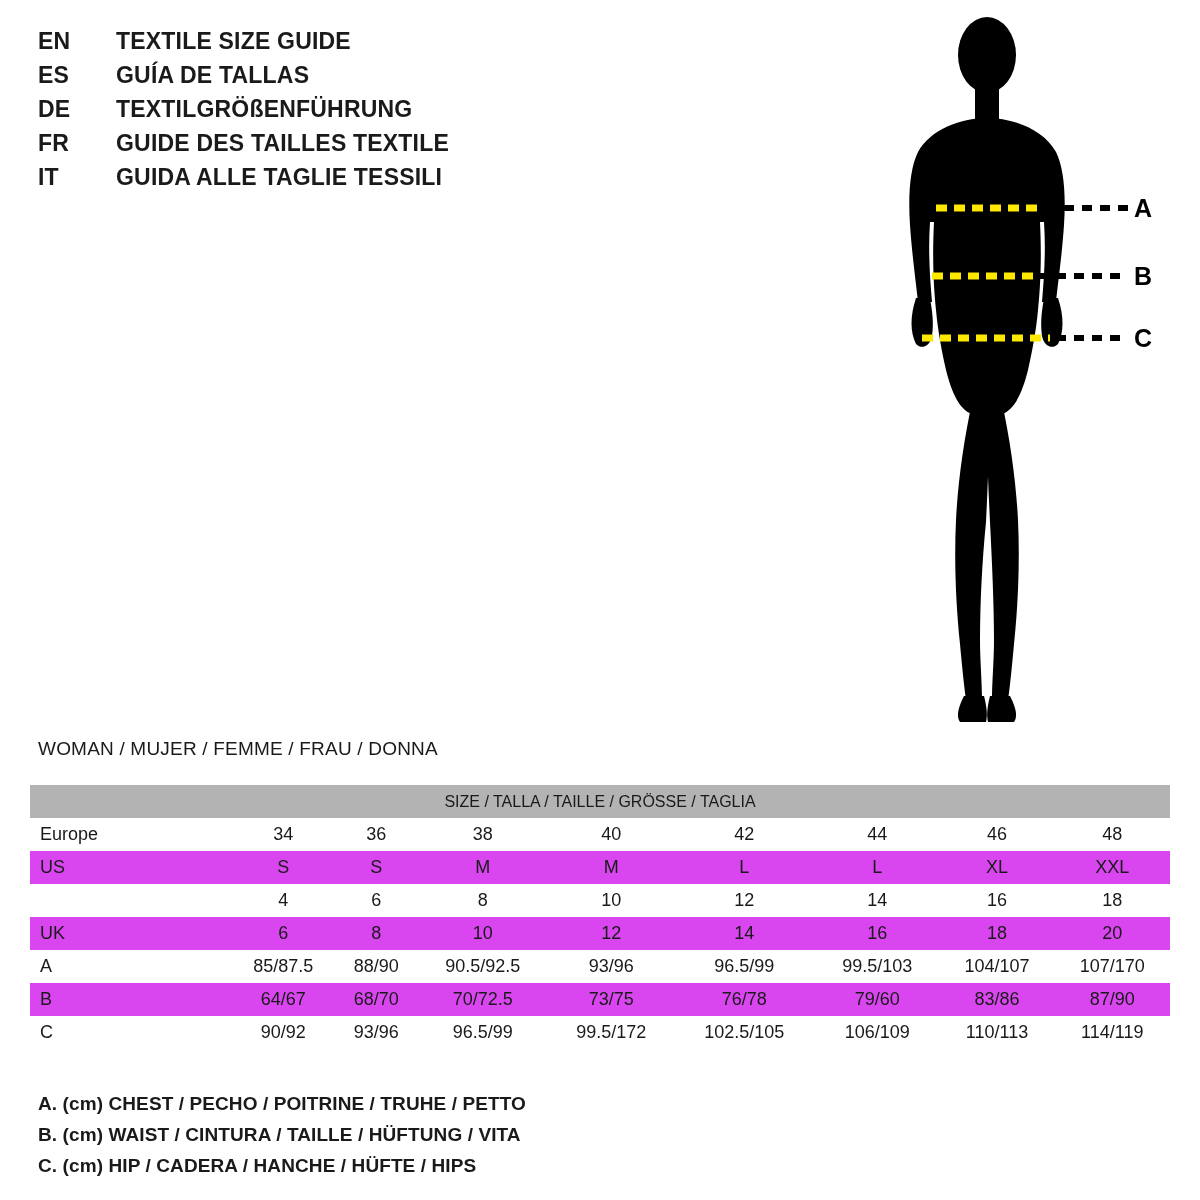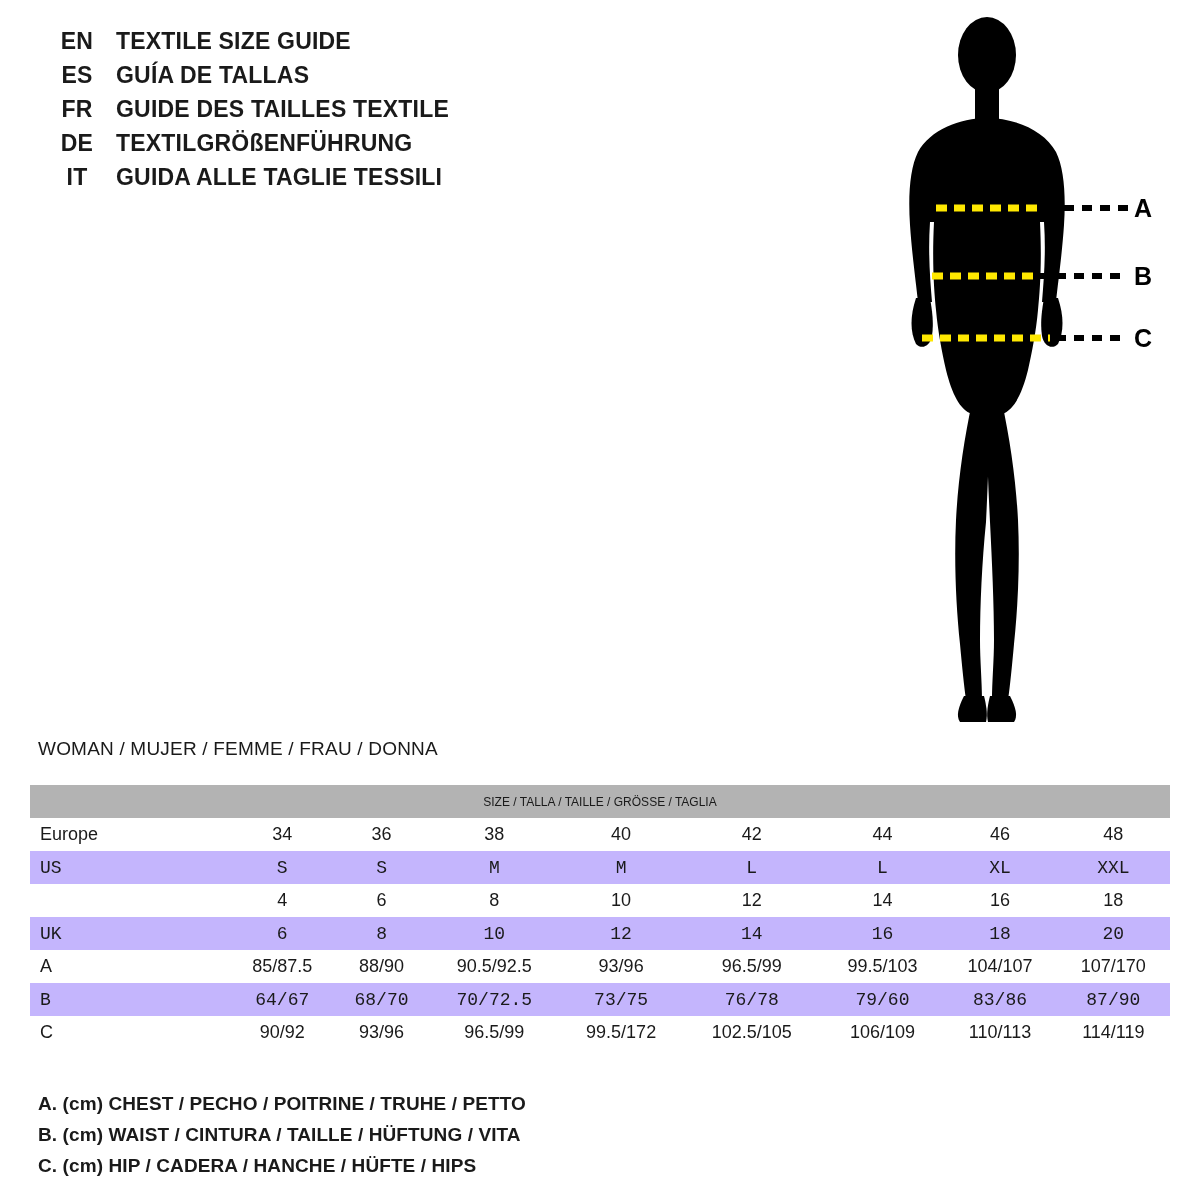--- a/index.html
+++ b/index.html
@@ -26,21 +26,20 @@
   .title-row {
     display: flex;
     align-items: baseline;
     height: 34px;
   }
   .title-lang {
     width: 78px;
     font-size: 23px;
     font-weight: bold;
     letter-spacing: 0.2px;
-    text-align: center;
   }
   .title-text {
     font-size: 23px;
     font-weight: bold;
     letter-spacing: 0.2px;
     white-space: nowrap;
   }
 
   
   #figure-area {
@@ -82,25 +81,25 @@
     text-align: left;
     padding-left: 10px;
     width: 190px;
     margin-top: 26px;
   }
   .row-head td {
     background: #b3b3b3;
     font-weight: bold;
     text-align: left;
     padding-left: 10px;
-    font-size: 12px;
+    font-size: 16px;
     height: 32px;
     margin-top: 41px;
   }
-  .row-alt td { background: #c4b5fd; font-family: Liberation Mono, monospace; }
+  .row-alt td { background: #d946ef; }
   .row-plain td { background: #ffffff; }
 
   
   #legend {
     position: absolute;
     left: 38px;
     top: 1088px;
     width: 760px;
   }
   .legend-line {
@@ -117,26 +116,26 @@
 <div id="title-block">
   <div class="title-row">
     <span class="title-lang">EN</span>
     <span class="title-text">TEXTILE SIZE GUIDE</span>
   </div>
   <div class="title-row">
     <span class="title-lang">ES</span>
     <span class="title-text">GUÍA DE TALLAS</span>
   </div>
   <div class="title-row">
+    <span class="title-lang">DE</span>
+    <span class="title-text">TEXTILGRÖßENFÜHRUNG</span>
+  </div>
+  <div class="title-row">
     <span class="title-lang">FR</span>
     <span class="title-text">GUIDE DES TAILLES TEXTILE</span>
-  </div>
-  <div class="title-row">
-    <span class="title-lang">DE</span>
-    <span class="title-text">TEXTILGRÖßENFÜHRUNG</span>
   </div>
   <div class="title-row">
     <span class="title-lang">IT</span>
     <span class="title-text">GUIDA ALLE TAGLIE TESSILI</span>
   </div>
 </div>
 
 <div id="figure-area">
   <svg id="figure-svg" width="330" height="740" viewBox="0 0 330 740" xmlns="http://www.w3.org/2000/svg">
     <g fill="#000000">

